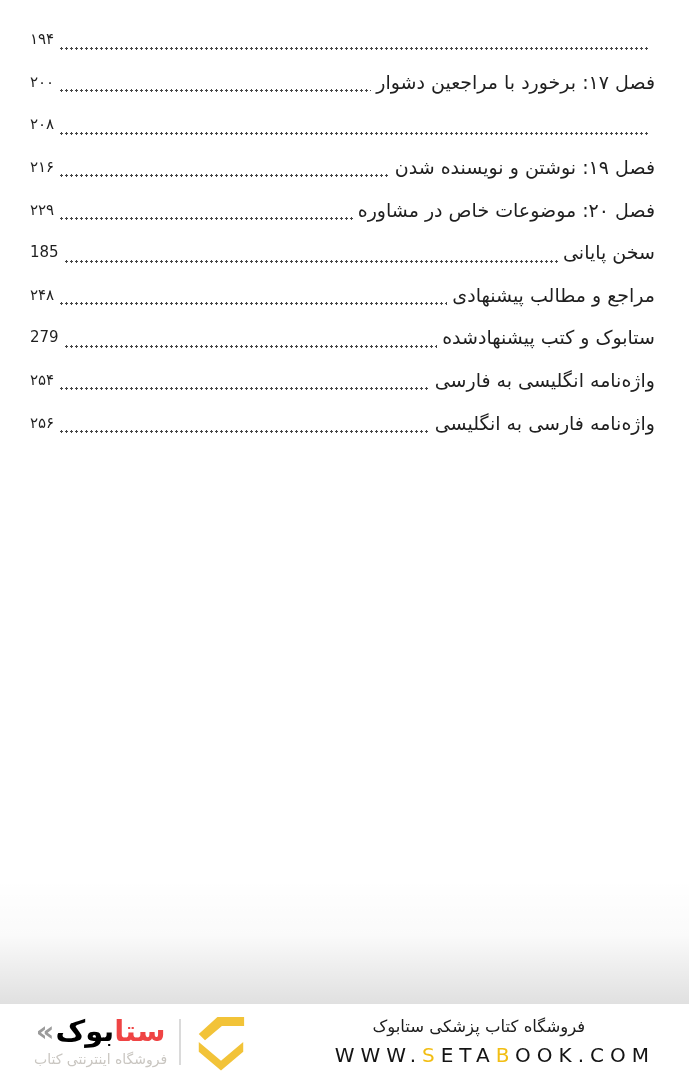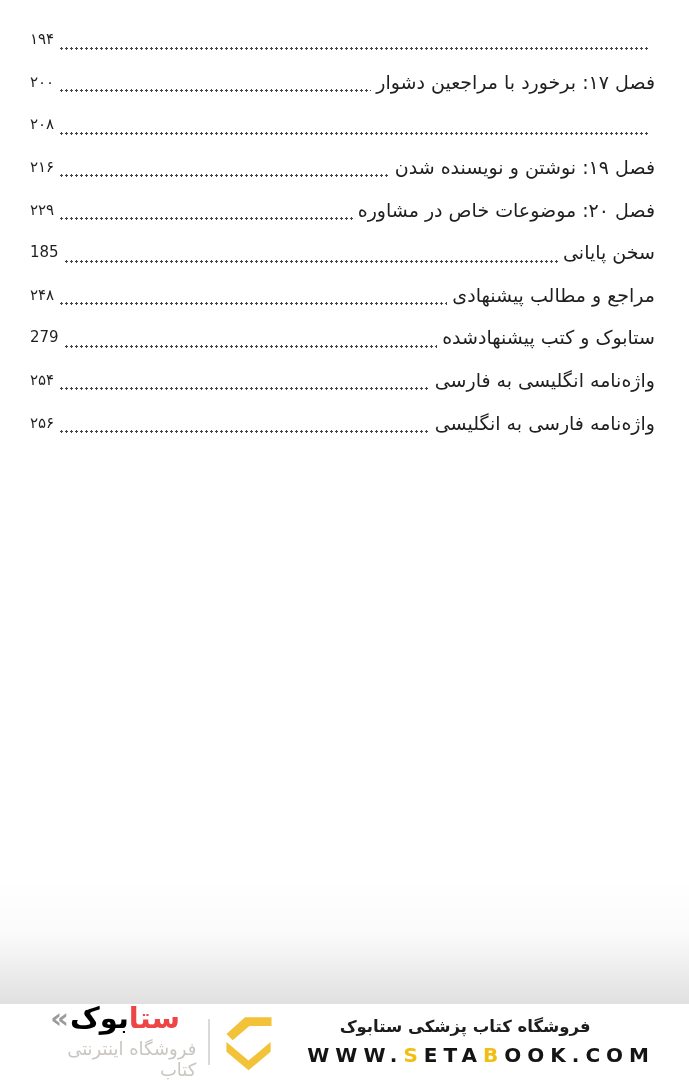--- a/index.html
+++ b/index.html
@@ -54,38 +54,38 @@
   .logo-wordmark{
     display:flex;align-items:flex-end;direction:ltr;
     font-weight:bold;font-size:29px;line-height:1;
     letter-spacing:0;
   }
   .logo-chevron-glyph{color:#9b9b9b;font-weight:bold;margin-right:1px;}
   .logo-word-gray{color:#000000;}
   .logo-word-yellow{color:#ef4444;}
   .logo-tagline{
     margin-top:5px;
-    font-size:18px;color:#c9c6c1;direction:rtl;
+    font-size:14px;color:#c9c6c1;direction:rtl;
     letter-spacing:0;
   }
   .logo-divider{
     width:2px;height:46px;background:#dadada;
     margin:0 12px;align-self:center;
   }
   .logo-emblem{width:56px;height:64px;}
   .footer-right{
     margin-right:34px;text-align:center;direction:rtl;
   }
   .store-name{
-    font-size:16.5px;font-weight:700;color:#1d1d1d;
+    font-size:16.5px;font-weight:400;color:#1d1d1d;
     margin-bottom:7px;
   }
   .site-url{
     direction:ltr;
-    font-size:20px;font-weight:700;color:#141414;
+    font-size:20px;font-weight:400;color:#141414;
     letter-spacing:6px;
     white-space:nowrap;
     margin-left:32px;
   }
   .url-accent{color:#f2be14;}
 </style>
 </head>
 <body>
 
 <div class="toc">

